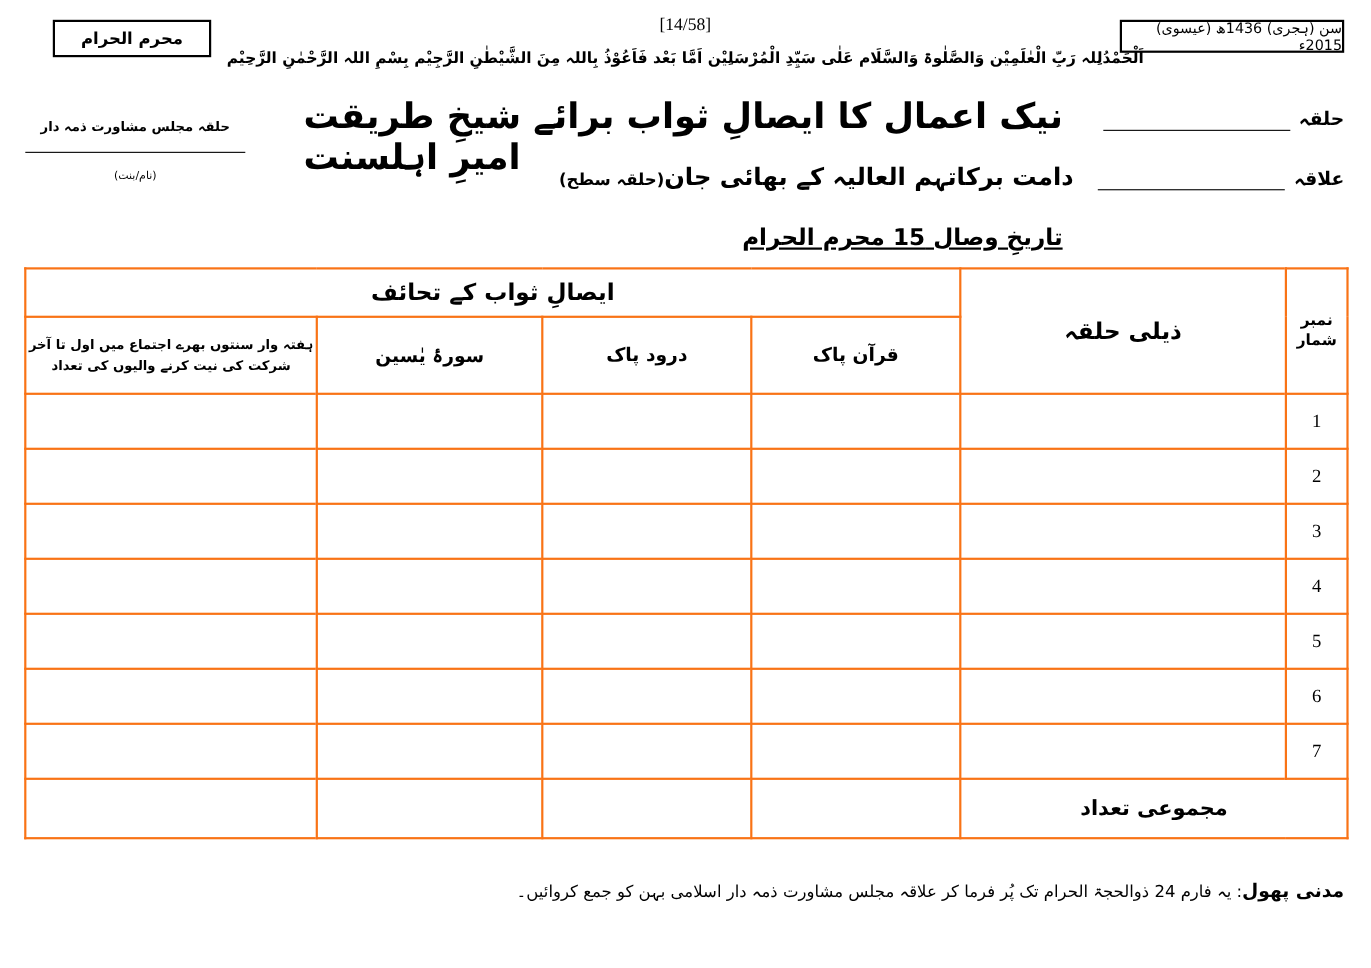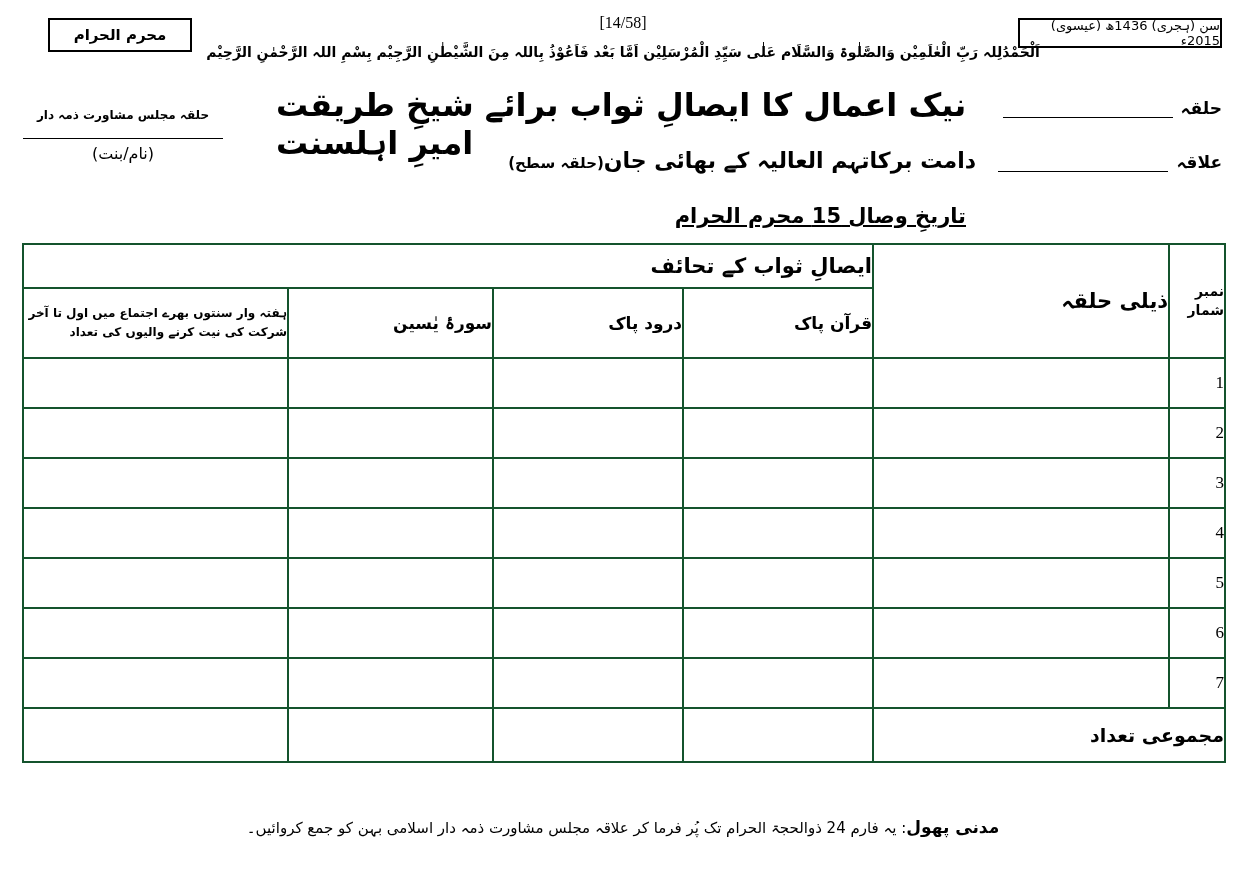--- a/index.html
+++ b/index.html
@@ -138,40 +138,40 @@
     font-weight: bold;
     white-space: nowrap;
   }
   .field-left .blank {
     border-bottom: 1.2px solid #000;
     height: 14px;
     width: 200px;
     margin: 2px auto 0 auto;
   }
   .field-left .sub {
-    font-size: 16px;
-    margin-top: 5px;
+    font-size: 10px;
+    margin-top: 16px;
     text-align: center;
   }
   #f-left-1 { top: 108px; }
 
   
   table.form {
     position: absolute;
     top: 243px;
     left: 22px;
     width: 1202px;
     border-collapse: collapse;
     direction: rtl;
     table-layout: fixed;
   }
   table.form td, table.form th {
-    border: 2px solid #14532d;
+    border: 2px solid #f97316;
     padding: 0;
-    text-align: right;
+    text-align: center;
     vertical-align: middle;
   }
   .col-num   { width: 56px; }
   .col-halqa { width: 296px; }
   .col-a     { width: 205px; }
   .col-b     { width: 190px; }
   .col-c     { width: 190px; }
   .col-d     { width: 265px; }
 
   .th-group {
@@ -213,22 +213,21 @@
   }
 
   
   .footer {
     position: absolute;
     top: 800px;
     right: 24px;
     left: 24px;
     direction: rtl;
     font-size: 15px;
-    text-align: center;
-    margin-top: 17px;
+    text-align: right;
   }
   .footer .strong {
     font-weight: bold;
     font-size: 17px;
   }
 </style>
 </head>
 <body>
 
 <div class="page">

